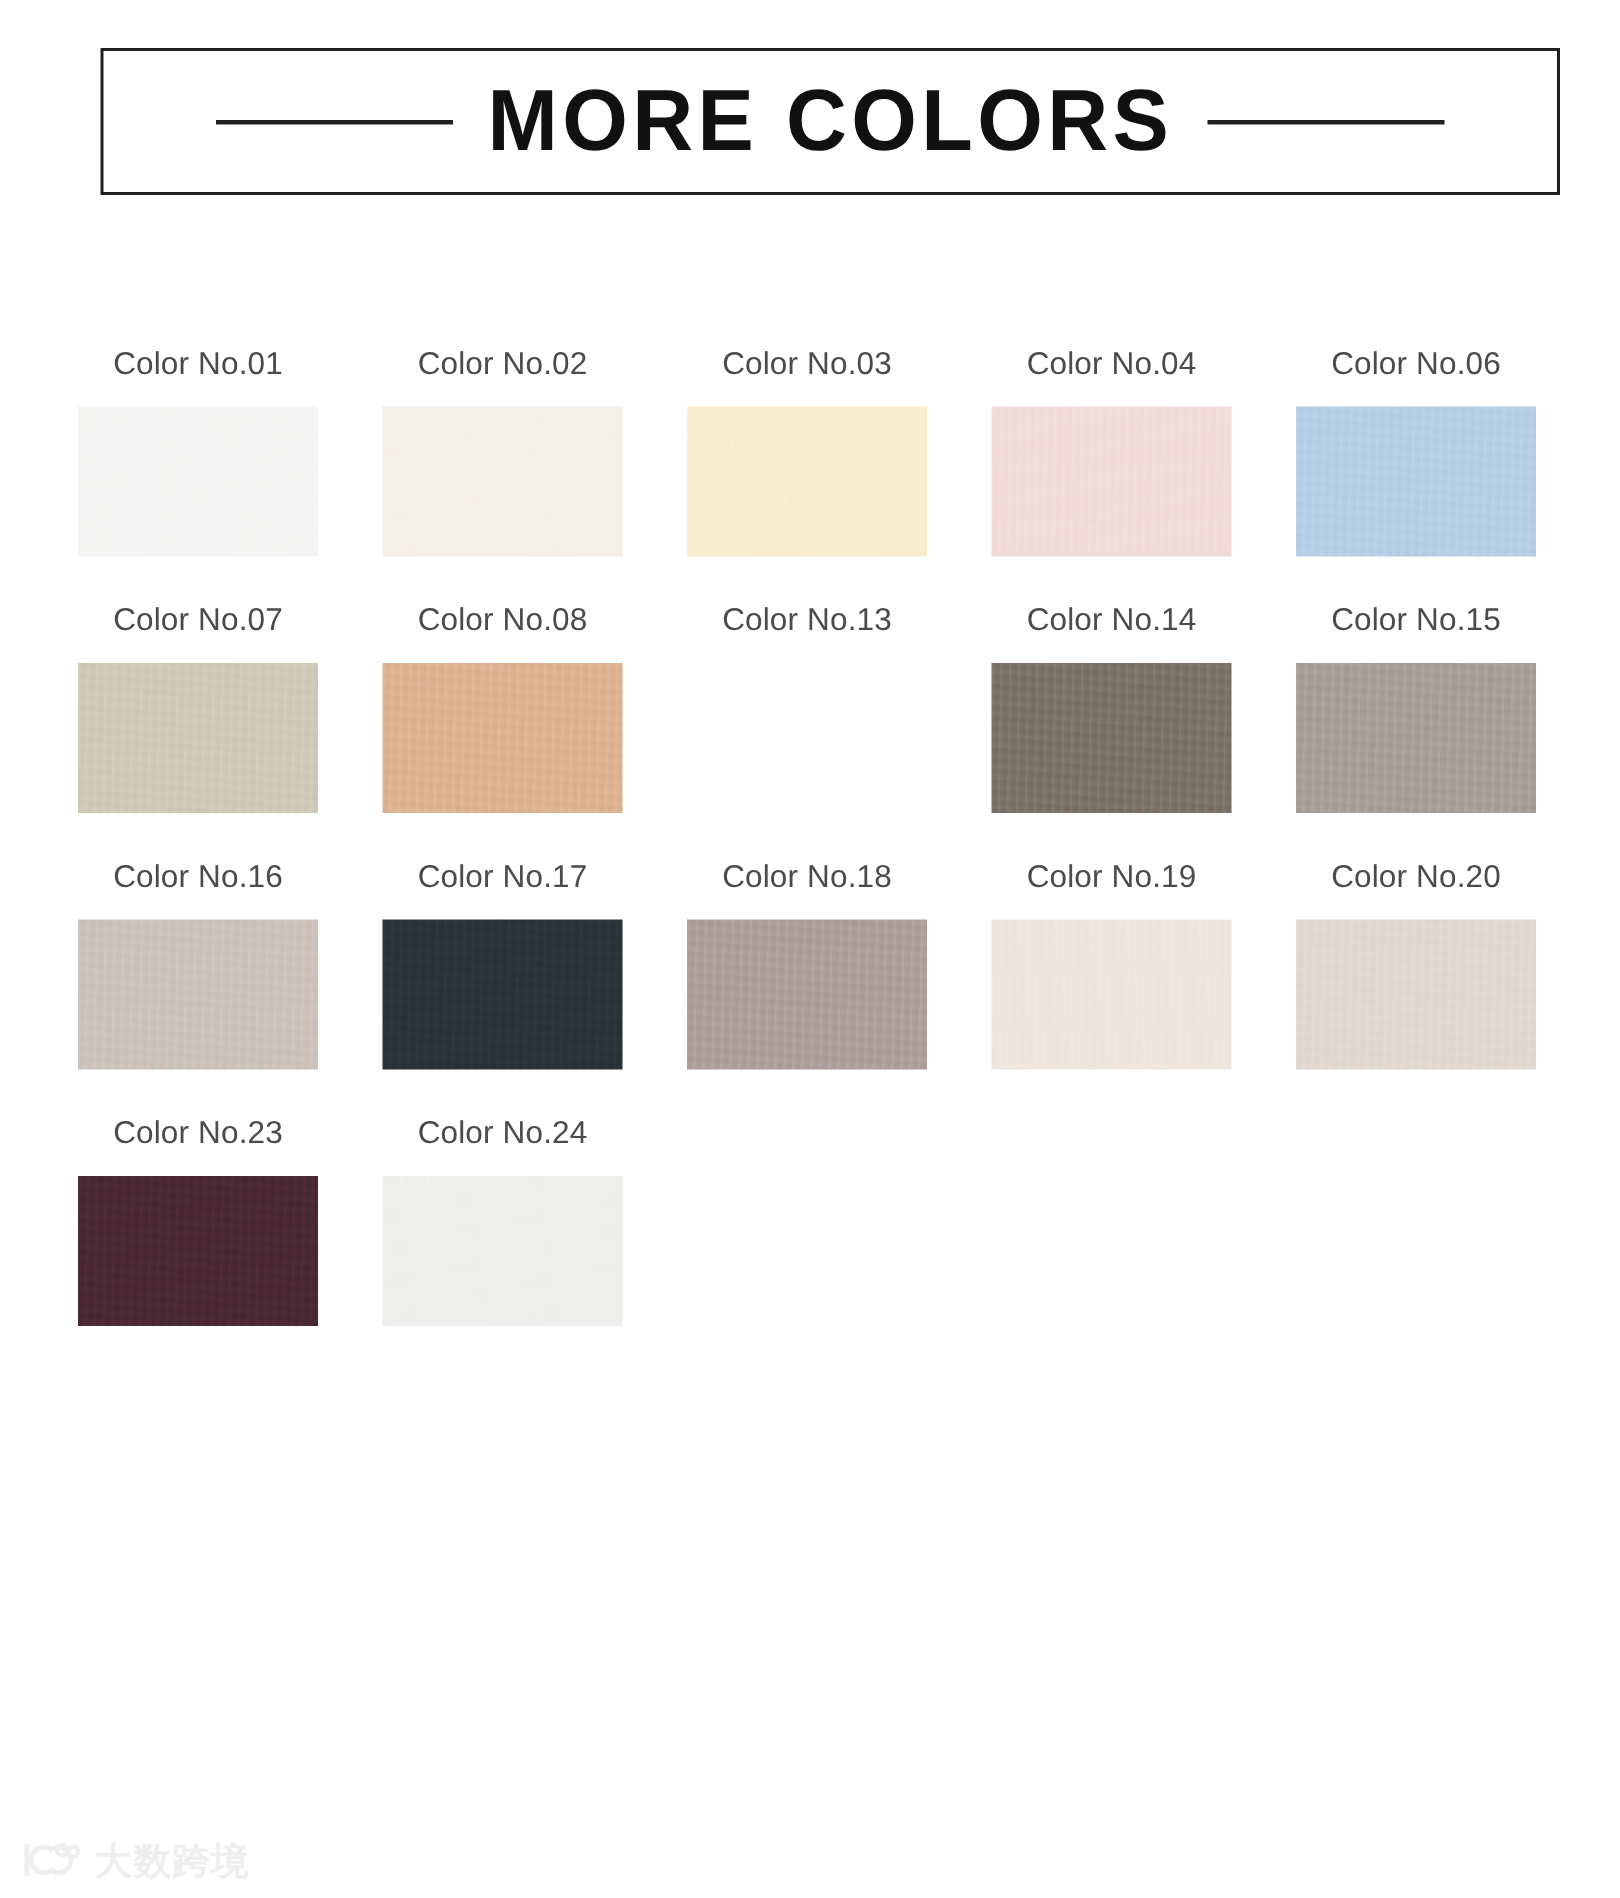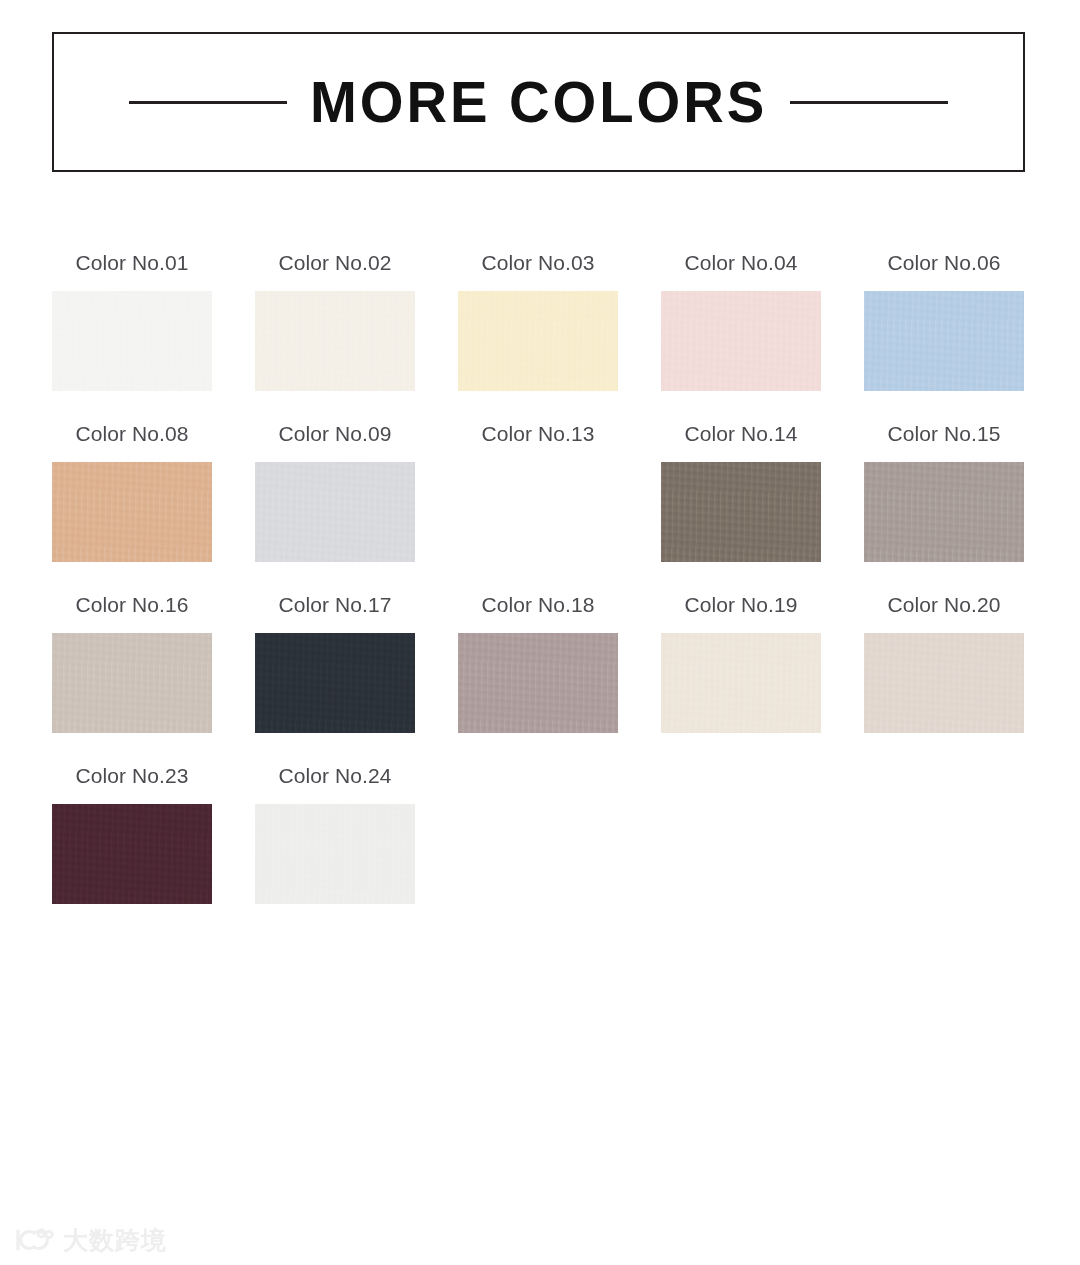--- a/index.html
+++ b/index.html
@@ -11,24 +11,24 @@
     height: 1265px;
     background: #ffffff;
     font-family: "Liberation Sans", sans-serif;
     overflow: hidden;
     position: relative;
   }
 
   
   .header-frame {
     position: absolute;
-    left: 52px;
+    left: 67px;
     top: 32px;
     width: 973px;
-    height: 140px;
+    height: 98px;
     border: 2px solid #231f20;
     box-sizing: border-box;
     display: flex;
     align-items: center;
     justify-content: center;
     gap: 16px;
   }
   .rule {
     height: 3px;
     background: #231f20;
@@ -49,21 +49,20 @@
   
   .grid {
     position: absolute;
     left: 52px;
     top: 232px;
     width: 973px;
     display: grid;
     grid-template-columns: repeat(5, 160px);
     column-gap: 43px;
     row-gap: 32px;
-    margin-top: 20px;
   }
   .cell {
     width: 160px;
     display: flex;
     flex-direction: column;
     align-items: center;
   }
   .swatch-label {
     font-size: 21px;
     color: #4a4a4f;
@@ -151,26 +150,26 @@
     </div>
     <div class="cell">
       <div class="swatch-label">Color No.04</div>
       <div class="swatch" style="background: rgb(242, 220, 217);"></div>
     </div>
     <div class="cell">
       <div class="swatch-label">Color No.06</div>
       <div class="swatch" style="background: rgb(181, 205, 229);"></div>
     </div>
     <div class="cell">
+      <div class="swatch-label">Color No.07</div>
+      <div class="swatch" style="background: rgb(207, 200, 182);"></div>
+    </div>
+    <div class="cell">
       <div class="swatch-label">Color No.08</div>
       <div class="swatch" style="background: rgb(221, 178, 145);"></div>
-    </div>
-    <div class="cell">
-      <div class="swatch-label">Color No.09</div>
-      <div class="swatch" style="background: rgb(216, 218, 222);"></div>
     </div>
     <div class="cell">
       <div class="swatch-label">Color No.13</div>
       <div class="swatch empty"></div>
     </div>
     <div class="cell">
       <div class="swatch-label">Color No.14</div>
       <div class="swatch" style="background: rgb(123, 112, 101);"></div>
     </div>
     <div class="cell">

